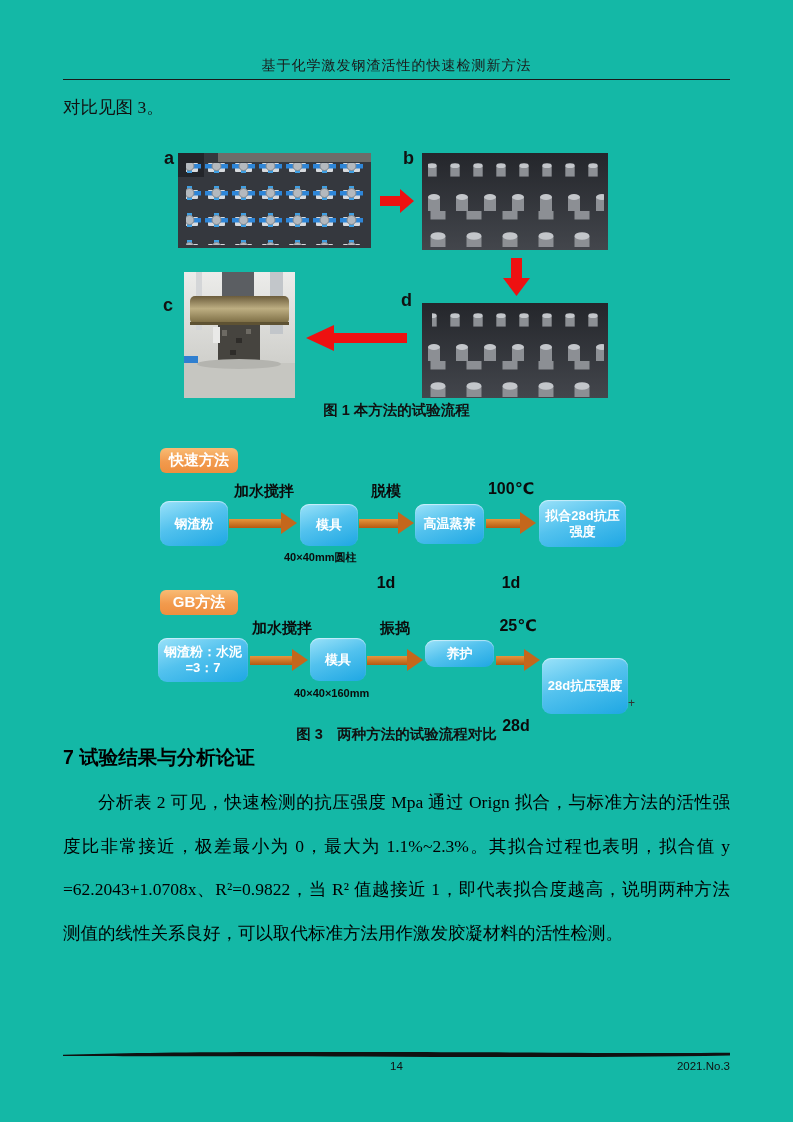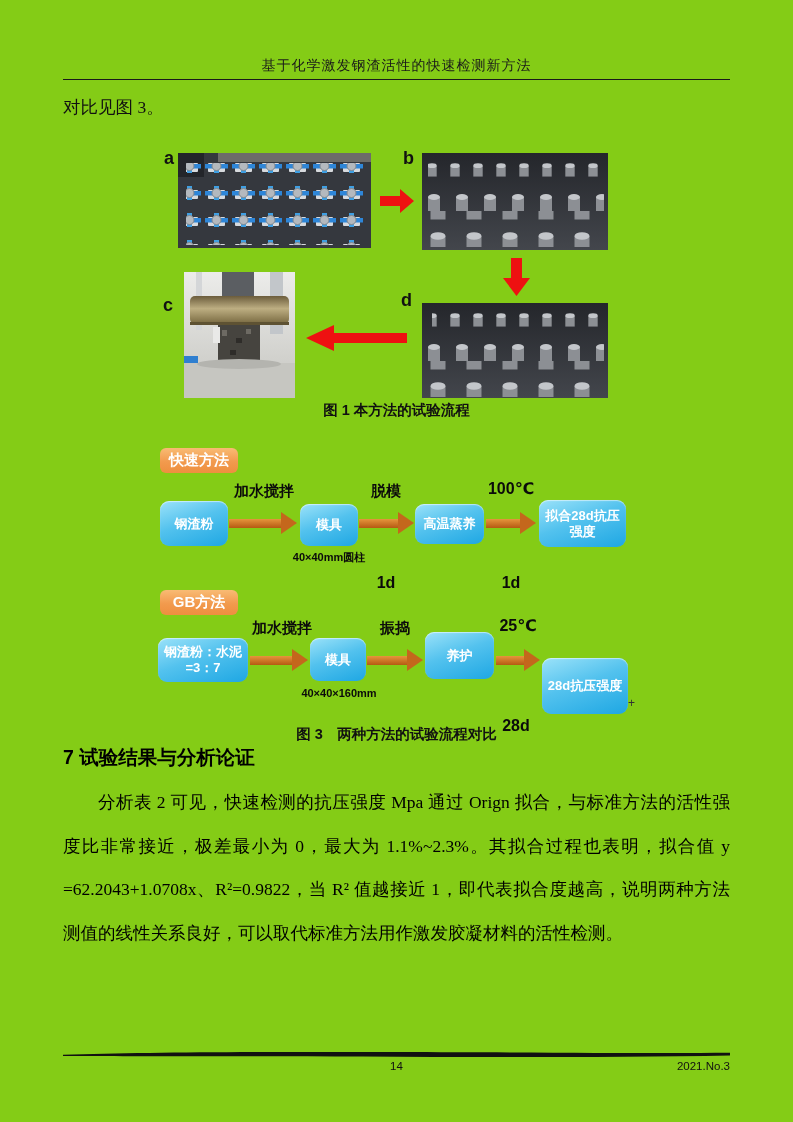--- a/index.html
+++ b/index.html
@@ -1,16 +1,16 @@
 <!DOCTYPE html>
 <html><head>
 <meta charset="utf-8">
 <style>
   html,body{margin:0;padding:0;background:#888;}
-  .page{position:relative;width:793px;height:1122px;background:#84cc16;margin:0 auto;overflow:hidden;
+  .page{position:relative;width:793px;height:1122px;background:#14b8a6;margin:0 auto;overflow:hidden;
         font-family:"Liberation Serif","DejaVu Serif",serif;color:#111;}
   .abs{position:absolute;}
 
   
   .run-title{top:57px;left:63px;width:667px;text-align:center;font-size:14px;letter-spacing:1px;color:#1a1a1a;}
   .head-rule{top:79px;left:63px;width:667px;border-top:1.6px solid #1a1a1a;height:0;}
 
   .intro{top:95px;left:63px;width:667px;font-size:17.5px;}
 
   
@@ -31,21 +31,21 @@
   .fc-box{position:absolute;display:flex;align-items:center;justify-content:center;text-align:center;
           background:linear-gradient(160deg,#9be2f9 0%,#53c2ee 45%,#1ea7e3 100%);
           border-radius:9px;color:#fff;font-weight:600;font-size:13px;line-height:1.2;
           box-shadow:inset 0 1px 1px rgba(255,255,255,.55);}
   .fc-arrow{position:absolute;display:flex;align-items:center;height:22px;}
   .fc-arrow .bar{flex:1;height:9px;background:linear-gradient(180deg,#e6953c,#b55a12);}
   .fc-arrow .head{width:0;height:0;border-left:16px solid #c4671c;border-top:11px solid transparent;border-bottom:11px solid transparent;}
   .fc-lab{position:absolute;text-align:center;font-weight:700;font-size:15px;color:#0b0b0b;}
   .fc-temp{position:absolute;text-align:center;font-weight:700;font-size:16px;color:#0b0b0b;}
   .fc-time{position:absolute;text-align:center;font-weight:700;font-size:16px;color:#0b0b0b;margin-top:32px;}
-  .fc-note{position:absolute;text-align:center;font-weight:700;font-size:11px;color:#0b0b0b;}
+  .fc-note{position:absolute;font-weight:700;font-size:11px;color:#0b0b0b;}
   .fc-plus{position:absolute;font-size:12px;color:#333;}
 
   
   .sec-heading{top:744px;left:63px;width:667px;font-family:"Liberation Sans","DejaVu Sans",sans-serif;
                font-weight:700;font-size:19.5px;color:#000;}
   .bodytext{top:781px;left:63px;width:667px;}
   .bodytext p{margin:0;font-size:17.5px;line-height:43.5px;text-align:justify;text-indent:2em;color:#000;}
 
   
   .page-num{top:1060px;left:63px;width:667px;text-align:center;
@@ -206,21 +206,21 @@
     </div>
     <div class="fc-arrow" style="left:92px;top:203px;width:58px">
         <div class="bar"></div>
         <div class="head"></div>
       </div>
     <div class="fc-box" style="left:152px;top:192px;width:56px;height:43px">模具</div>
     <div class="fc-arrow" style="left:209px;top:203px;width:56px">
         <div class="bar"></div>
         <div class="head"></div>
       </div>
-    <div class="fc-box" style="left:267px;top:186px;width:69px;height:47px">养护</div>
+    <div class="fc-box" style="left:267px;top:194px;width:69px;height:27px">养护</div>
     <div class="fc-arrow" style="left:338px;top:203px;width:44px">
         <div class="bar"></div>
         <div class="head"></div>
       </div>
     <div class="fc-box" style="left:384px;top:212px;width:86px;height:56px">28d抗压强度</div>
 
     <div class="fc-note" style="left:136px;top:241px;width:90px">40×40×160mm</div>
     <div class="fc-time" style="left:330px;top:239px;width:56px">28d</div>
 
     <div class="fc-plus" style="left:470px;top:250px">+</div>

